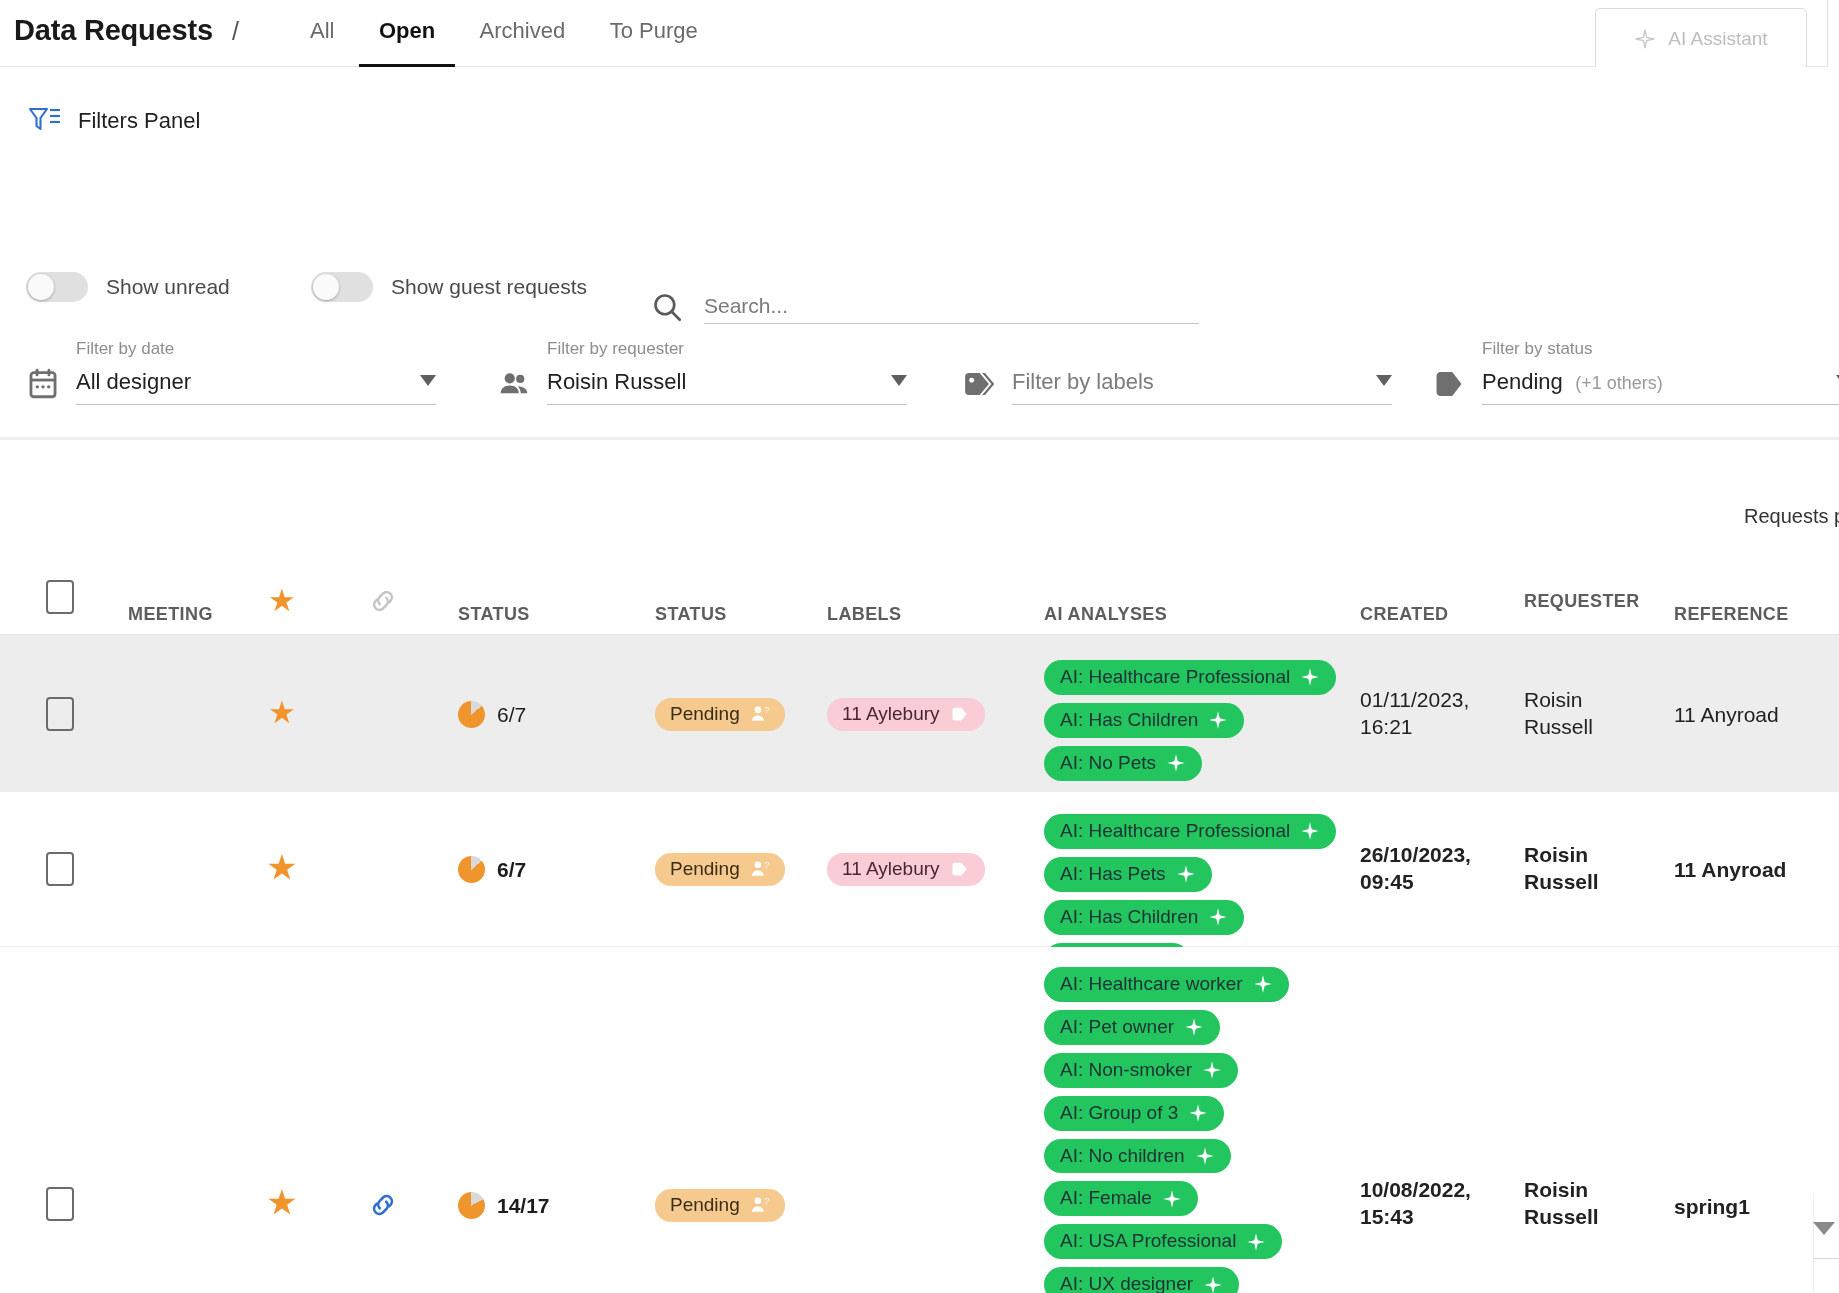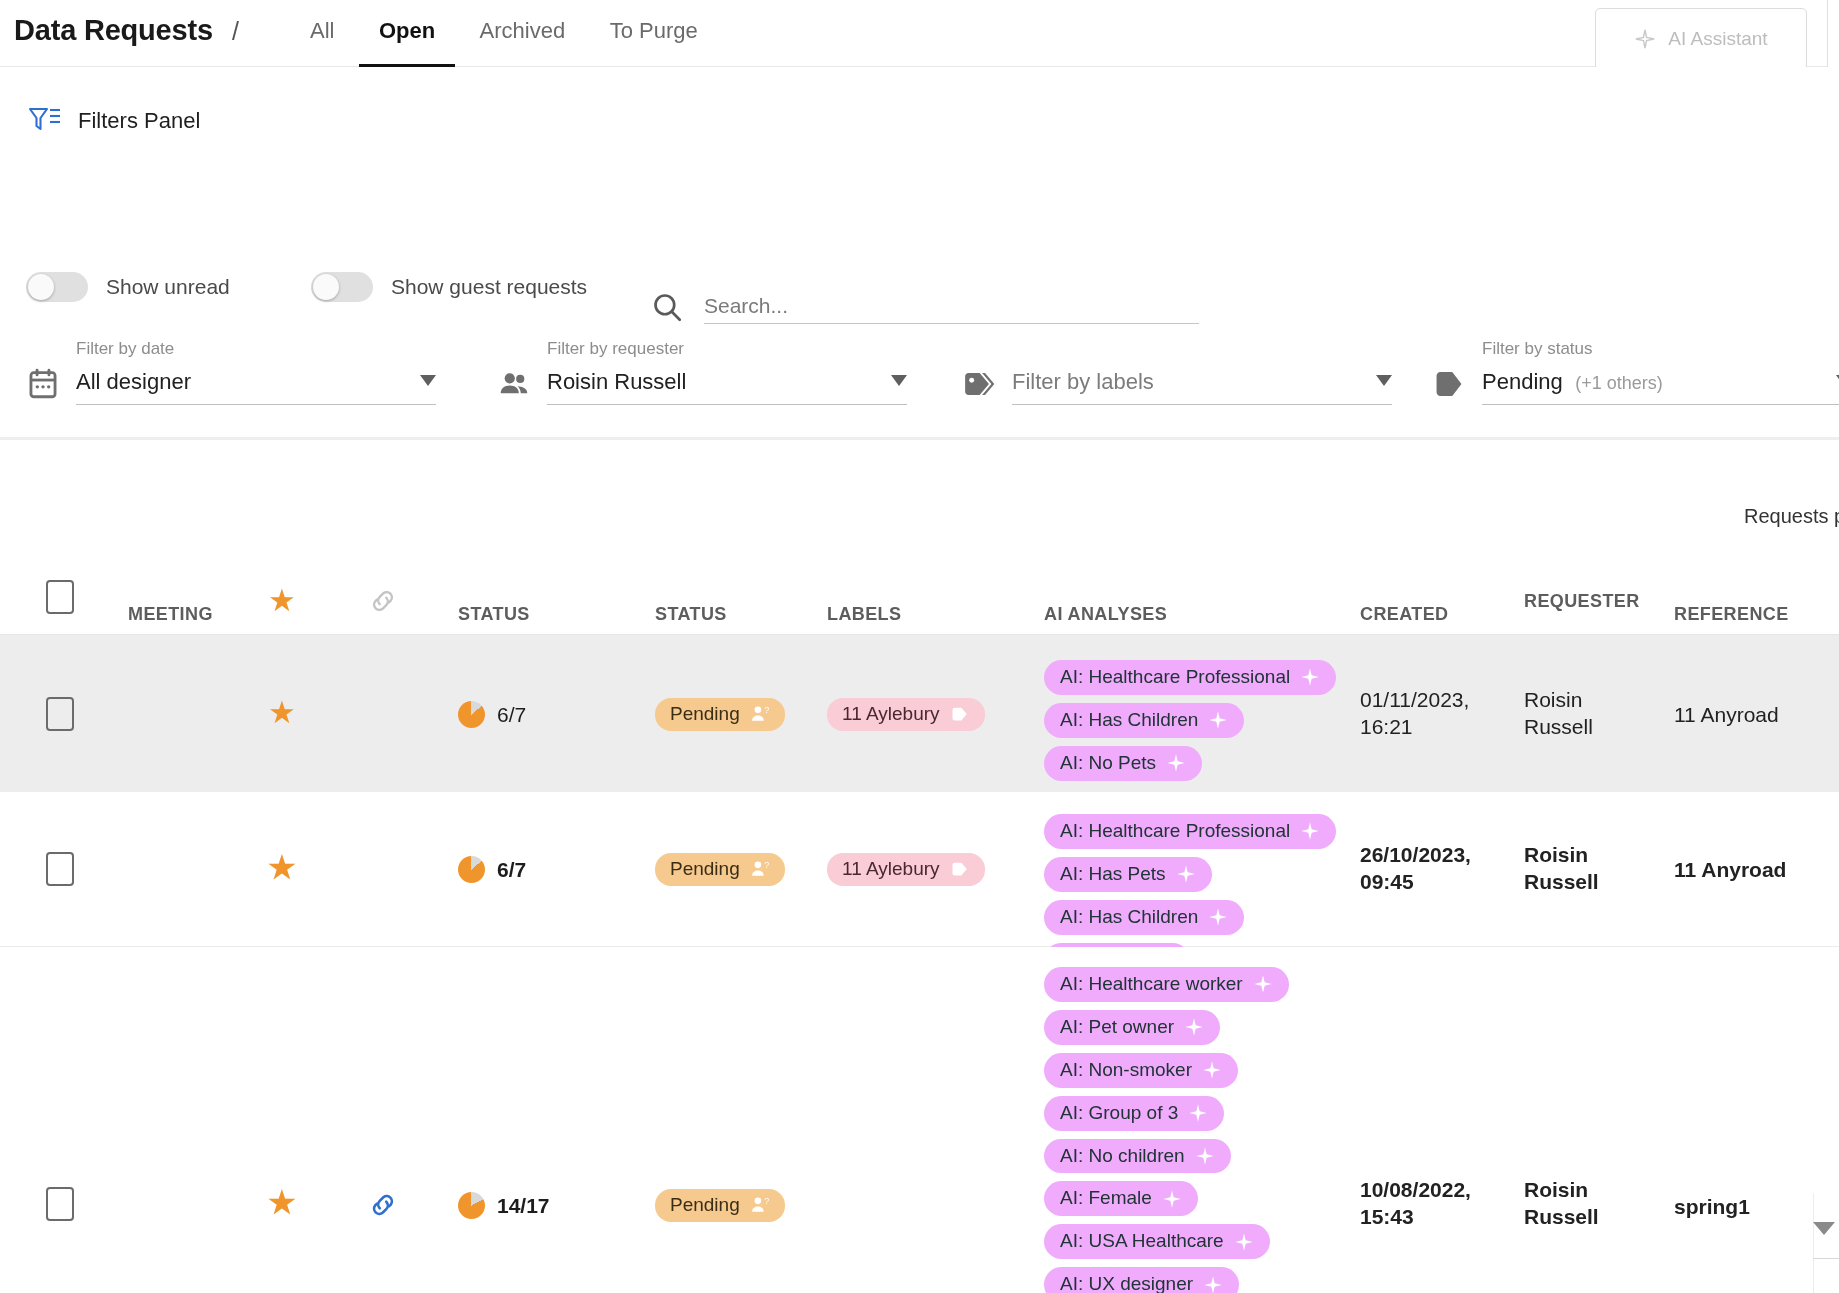--- a/index.html
+++ b/index.html
@@ -158,21 +158,21 @@
   .status-num { font-size: 21px; color: #1d1d1d; }
 
   .chip {
     display: inline-flex; align-items: center; gap: 10px;
     border-radius: 16px; padding: 6px 15px;
     font-size: 19px; white-space: nowrap; line-height: 1.1;
   }
   .chip.poll { background: #f6ca8e; color: #3a2d16; font-weight: 400; }
   .chip.label { background: #f9ccd6; color: #4a2730; font-weight: 400; }
   .chip.ai {
-    background: #f0abfc; color: #203436; font-weight: 400;
+    background: #22c55e; color: #203436; font-weight: 400;
     margin-bottom: 8px; border-radius: 18px; padding: 7px 16px;
   }
   .chip-ico { width: 20px; height: 20px; flex: none; }
   .ai-stack { display: flex; flex-direction: column; align-items: flex-start; }
 
   .two-line { line-height: 1.28; }
   .scroll-corner {
     position: absolute; right: 0; top: 1193px;
     width: 26px; height: 100px; background: #fff; border-left: 1px solid #ededed;
   }
@@ -509,21 +509,21 @@
             <path d="M12 1.5 L14 10 L22.5 12 L14 14 L12 22.5 L10 14 L1.5 12 L10 10 Z" fill="#ffffff"></path>
           </svg>
         </span>
       <span class="chip ai">
           <span>AI: Female</span>
           <svg class="chip-ico" viewBox="0 0 24 24">
             <path d="M12 1.5 L14 10 L22.5 12 L14 14 L12 22.5 L10 14 L1.5 12 L10 10 Z" fill="#ffffff"></path>
           </svg>
         </span>
       <span class="chip ai">
-          <span>AI: USA Healthcare</span>
+          <span>AI: USA Professional</span>
           <svg class="chip-ico" viewBox="0 0 24 24">
             <path d="M12 1.5 L14 10 L22.5 12 L14 14 L12 22.5 L10 14 L1.5 12 L10 10 Z" fill="#ffffff"></path>
           </svg>
         </span>
       <span class="chip ai">
           <span>AI: UX designer</span>
           <svg class="chip-ico" viewBox="0 0 24 24">
             <path d="M12 1.5 L14 10 L22.5 12 L14 14 L12 22.5 L10 14 L1.5 12 L10 10 Z" fill="#ffffff"></path>
           </svg>
         </span>

